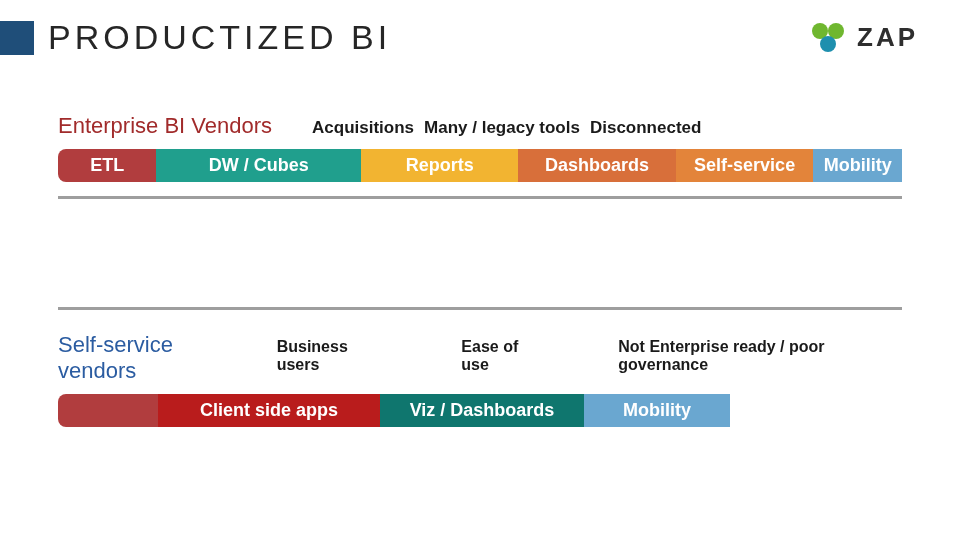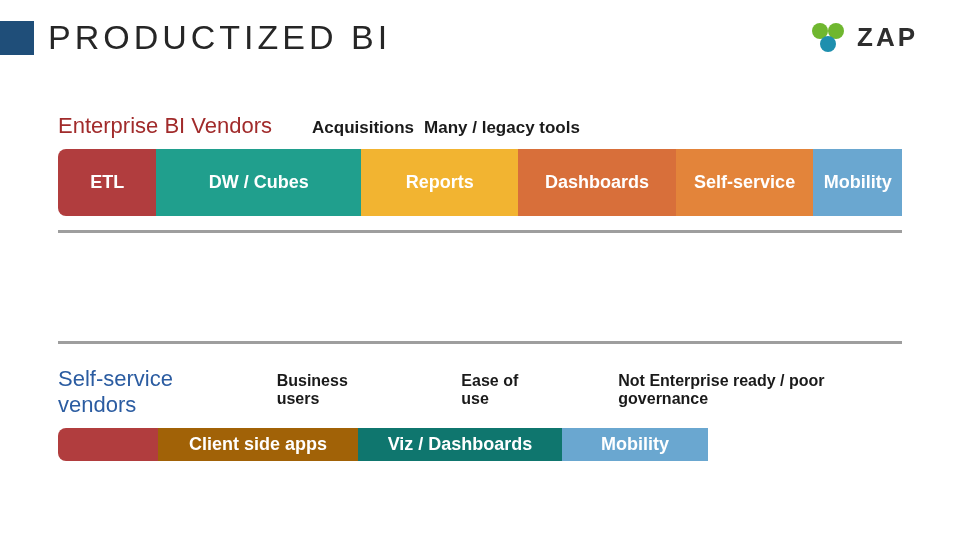--- a/index.html
+++ b/index.html
@@ -68,21 +68,21 @@
     color: #1a1a1a;
   }
   .pill-row {
     display: flex;
     margin-top: 10px;
   }
   .pill {
     color: #ffffff;
     font-weight: 700;
     font-size: 18px;
-    padding: 23px 0;
+    padding: 6px 0;
     text-align: center;
   }
   .pill.rounded-left { border-radius: 8px 0 0 8px; }
   .row1-rule {
     height: 3px;
     background: #9e9e9e;
     margin: 14px 0 0 0;
   }
   .row2-rule {
     height: 3px;
@@ -139,20 +139,21 @@
   </svg>
   <div class="logo-text">ZAP</div>
 </div>
 
 <div class="section">
   <div class="subheading-row">
     <div class="sub-title">Enterprise BI Vendors</div>
     <div class="sub-meta">
       <span>Acquisitions</span>
       <span>Many / legacy tools</span>
+      <span>Disconnected</span>
     </div>
   </div>
 
   <div class="pill-row">
     <div class="pill rounded-left" style="background:#b13d3e;width:100px;">ETL</div>
     <div class="pill" style="background:#209f8d;width:208px;">DW / Cubes</div>
     <div class="pill" style="background:#f2b431;width:160px;">Reports</div>
     <div class="pill" style="background:#d86f3a;width:160px;">Dashboards</div>
     <div class="pill" style="background:#e3843a;width:140px;">Self-service</div>
     <div class="pill" style="background:#6aa7d0;width:90px;">Mobility</div>
@@ -165,17 +166,17 @@
     <div class="sub-title2">Self-service vendors</div>
     <div class="sub-meta2">
       <span>Business users</span>
       <span>Ease of use</span>
       <span>Not Enterprise ready / poor governance</span>
     </div>
   </div>
 
   <div class="pill-row2">
     <div class="pill2 rounded-left" style="background:#b13d3e;width:100px;"></div>
-    <div class="pill2" style="background:#a16207;width:200px;">Client side apps</div>
+    <div class="pill2" style="background:#b91c1c;width:222px;">Client side apps</div>
     <div class="pill2" style="background:#0f766e;width:204px;">Viz / Dashboards</div>
     <div class="pill2" style="background:#6aa7d0;width:146px;">Mobility</div>
   </div>
 </div>
 
 </body></html>

